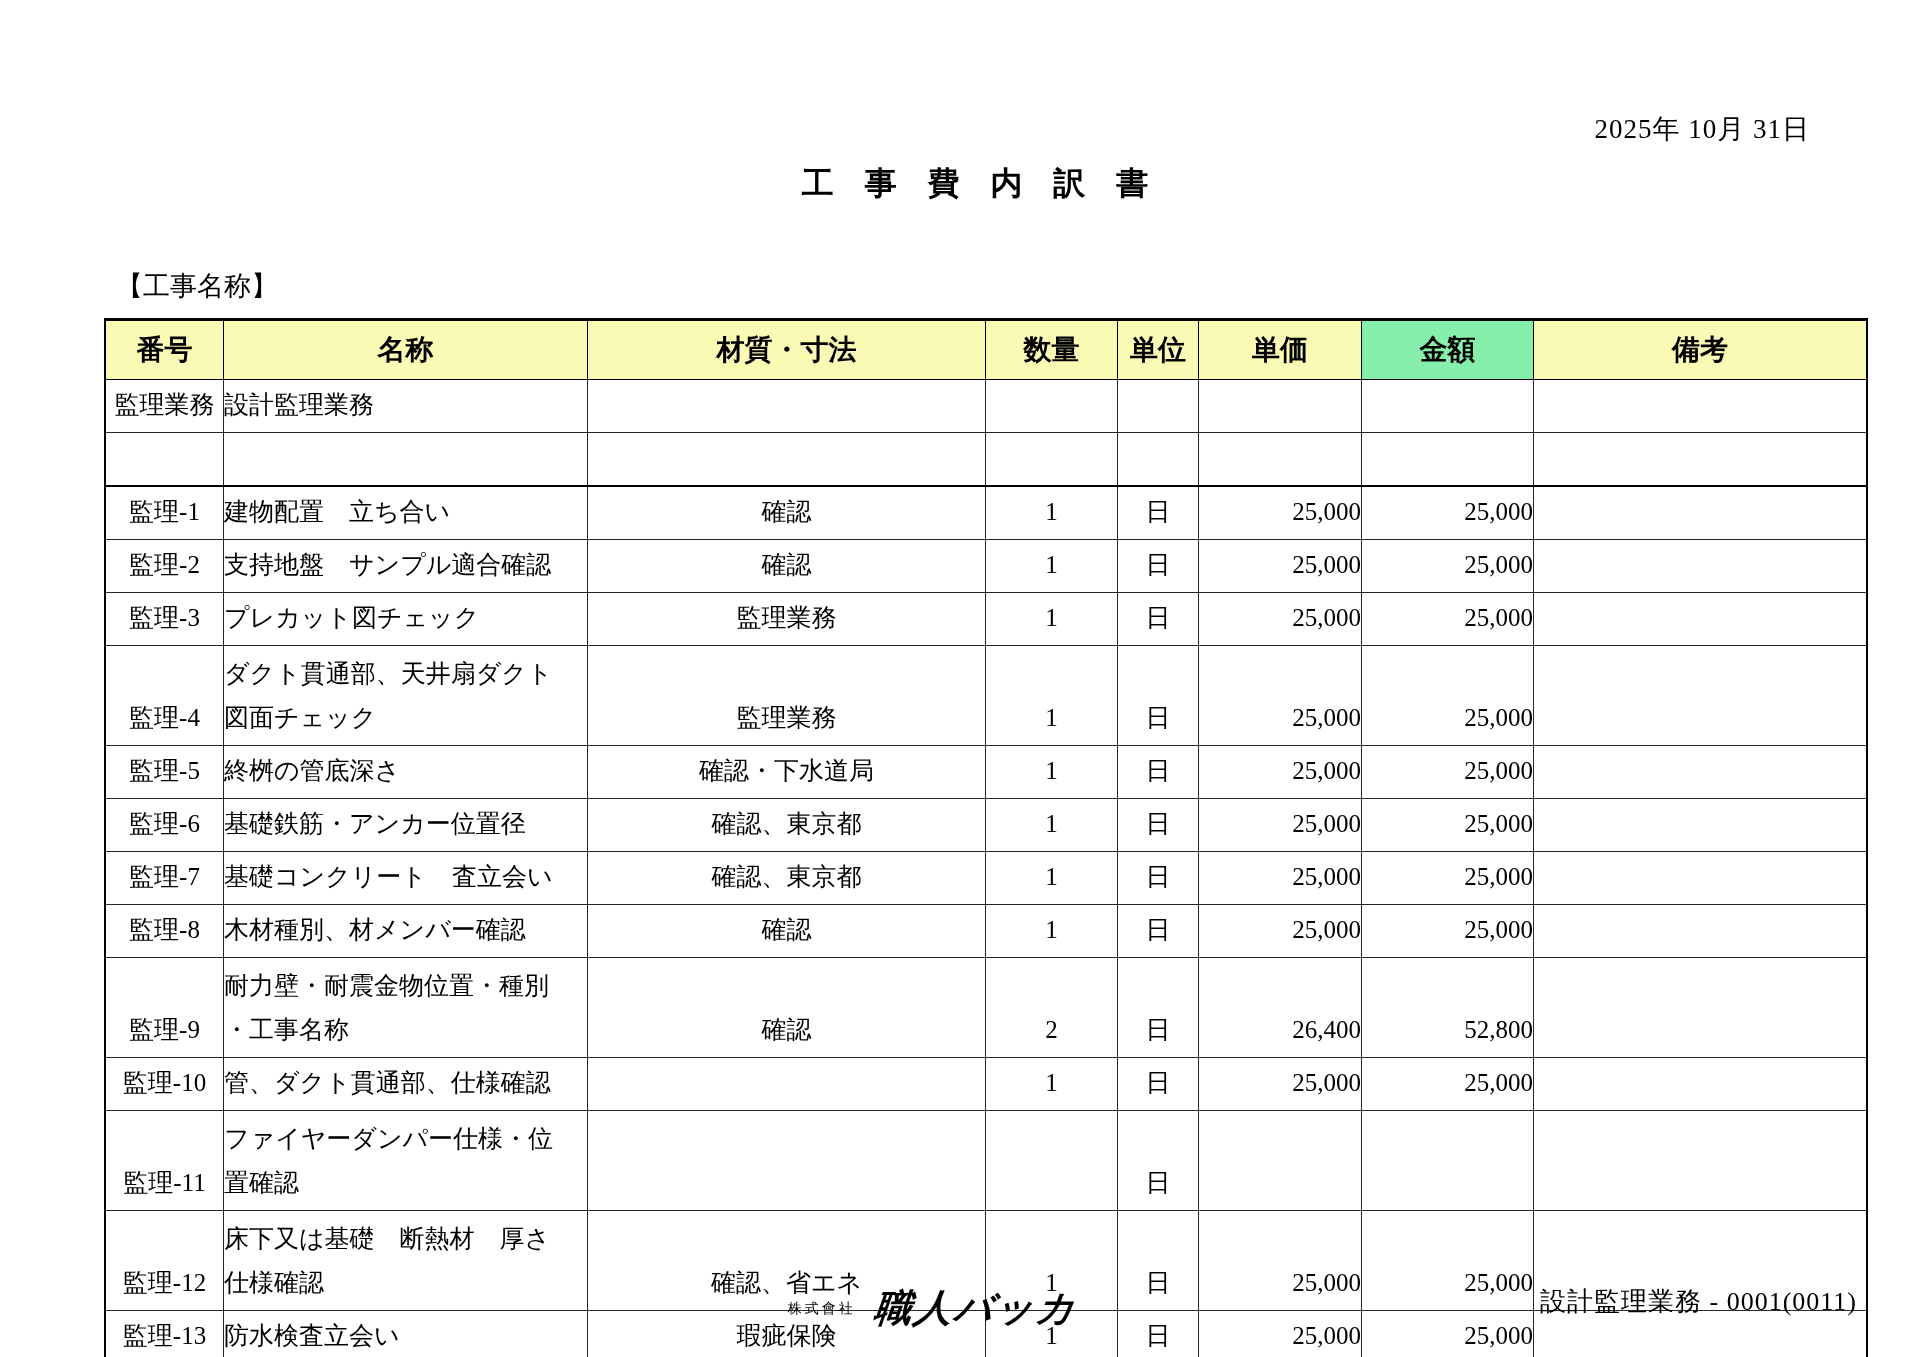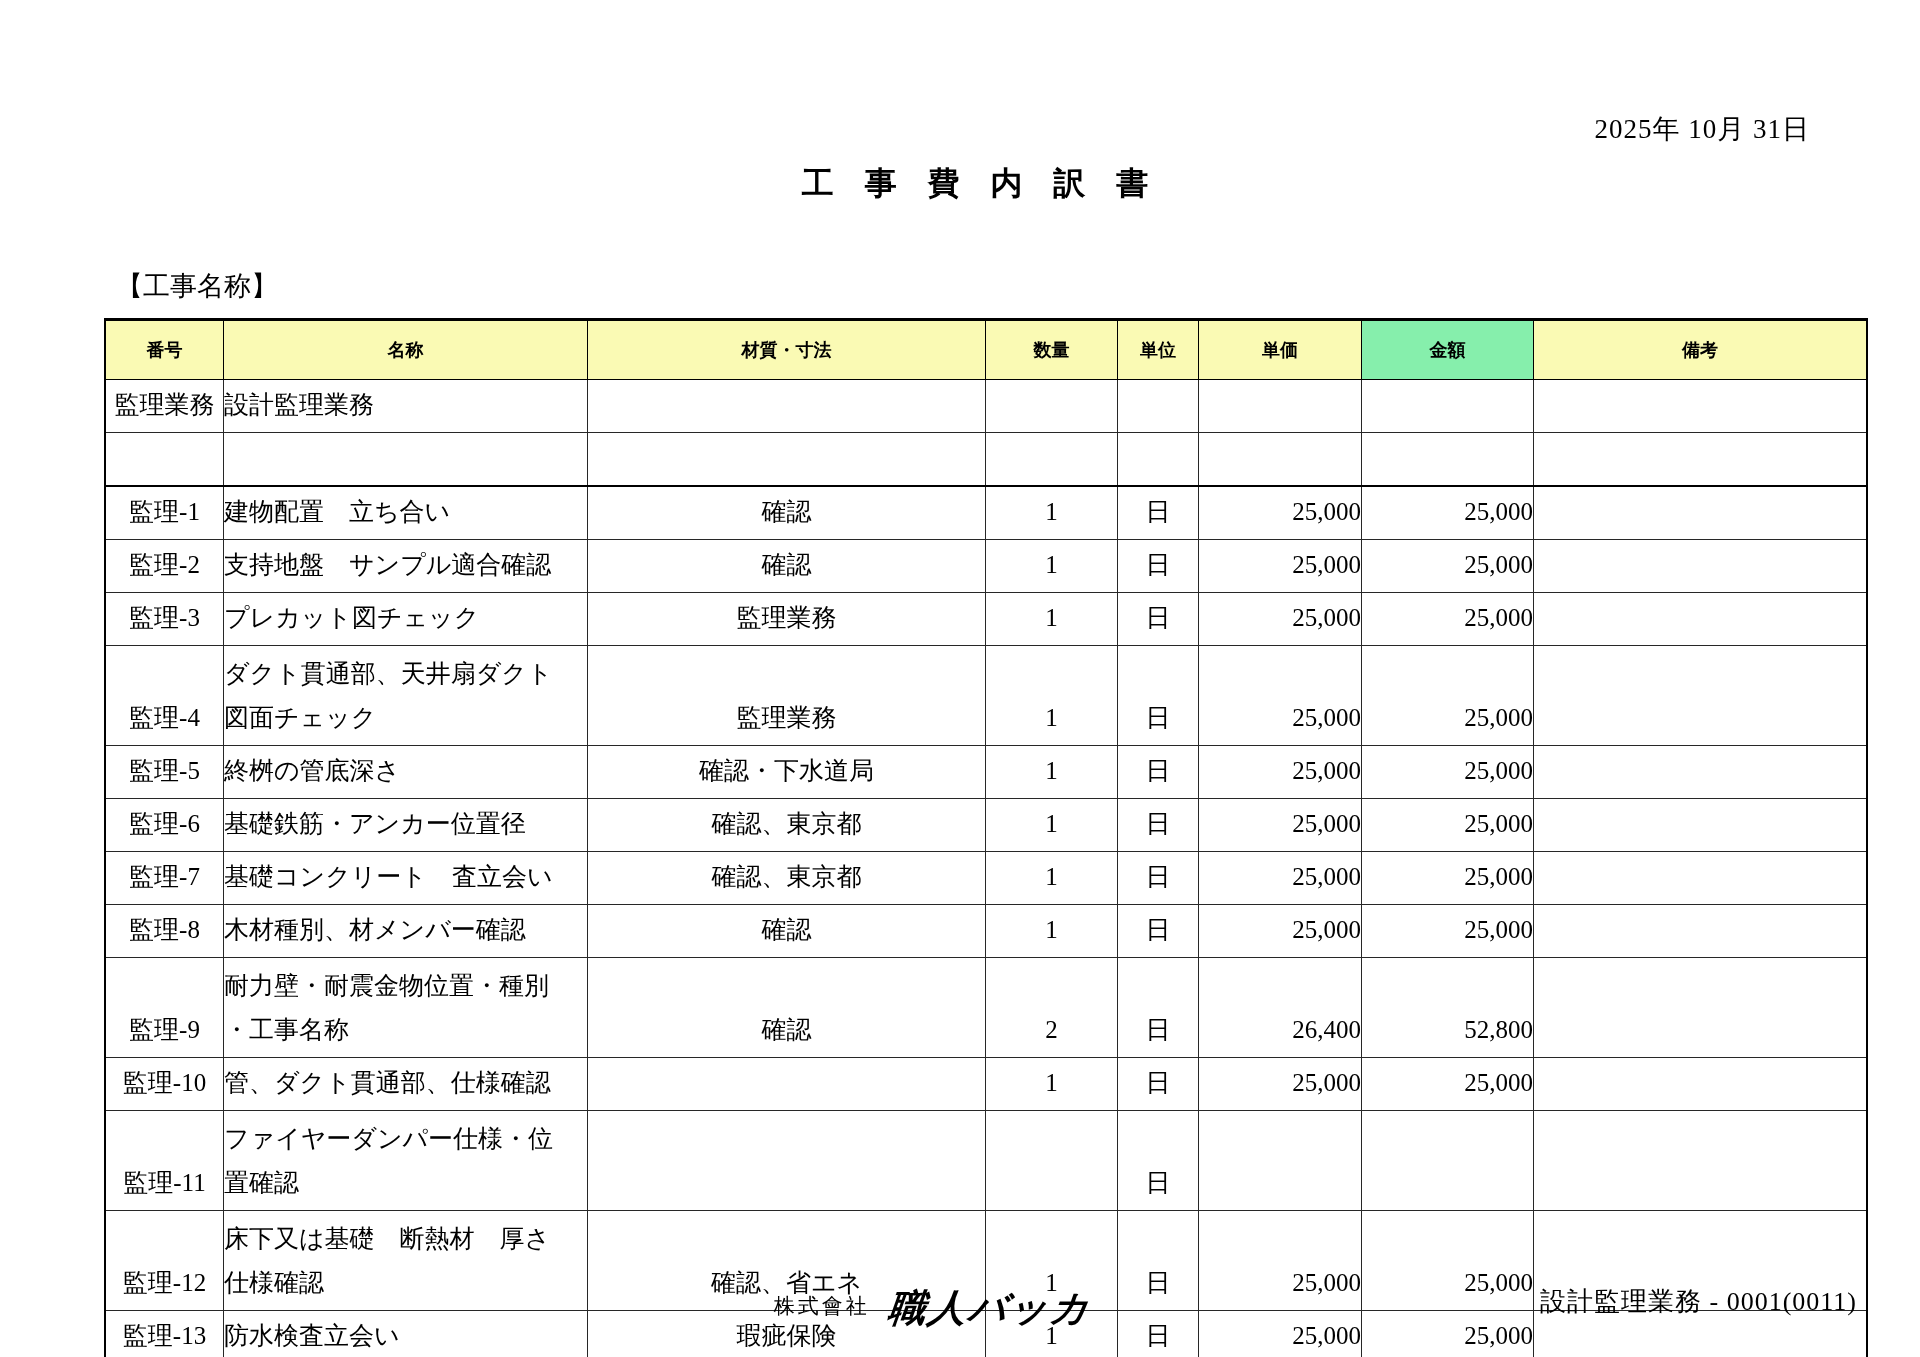--- a/index.html
+++ b/index.html
@@ -10,41 +10,41 @@
   .title{position:absolute;top:164px;left:104px;width:1753px;margin:0;text-align:center;
          font-family:"Liberation Sans","DejaVu Sans",sans-serif;font-weight:bold;
          font-size:32px;letter-spacing:11px;line-height:1.2;}
   .section-label{position:absolute;top:268px;left:116px;font-size:27px;}
 
   table.cost-table{position:absolute;top:318px;left:104px;width:1753px;
                    border-collapse:collapse;table-layout:fixed;}
   table.cost-table{border-top:3px solid #000;border-bottom:3px solid #000;
                    border-left:2px solid #000;border-right:2px solid #000;}
   .cost-table th{font-family:"Liberation Sans","DejaVu Sans",sans-serif;font-weight:bold;
-                 font-size:18px;height:58px;border:1.5px solid #000;text-align:center;
+                 font-size:28px;height:58px;border:1.5px solid #000;text-align:center;
                  vertical-align:middle;padding:0;}
   .cost-table td{border:1.5px solid #272727;font-size:25px;vertical-align:bottom;
                  padding:0 0 5px 0;line-height:44px;overflow:hidden;}
   tr.single td{height:47px;}
   tr.tall td{height:94px;}
   tr.spacer td{height:47px;border-bottom:2.5px solid #000;}
 
   .col-no{width:117px;text-align:center;}
   .col-name{width:363px;text-align:left;padding-left:9px;white-space:pre-line;}
   .col-material{width:397px;text-align:center;padding-left:9px;white-space:pre-line;}
   .col-qty{width:131px;text-align:center;}
   .col-unit{width:80px;text-align:center;}
   .col-unit_price{width:162px;text-align:right;padding-right:14px;}
   .col-amount{width:171px;text-align:right;padding-right:14px;}
   .col-note{width:332px;}
   td.col-no{padding-left:2px;padding-right:2px;}
 
   .footer-company{position:absolute;top:1283px;left:0;width:1920px;text-align:center;
                   transform:translateX(-28px);white-space:nowrap;}
-  .company-prefix{font-size:21px;letter-spacing:3px;vertical-align:8px;}
+  .company-prefix{font-size:14px;letter-spacing:3px;vertical-align:8px;}
   .company-name{display:inline-block;margin-left:14px;
                 font-family:"Liberation Sans","DejaVu Sans",sans-serif;
                 font-weight:bold;font-style:italic;font-size:38px;letter-spacing:2px;
                 transform:skewX(-6deg);}
   .doc-ref{position:absolute;top:1284px;right:63px;font-size:26px;letter-spacing:1px;}
 </style>
 </head>
 <body>
 
 <div class="page">

